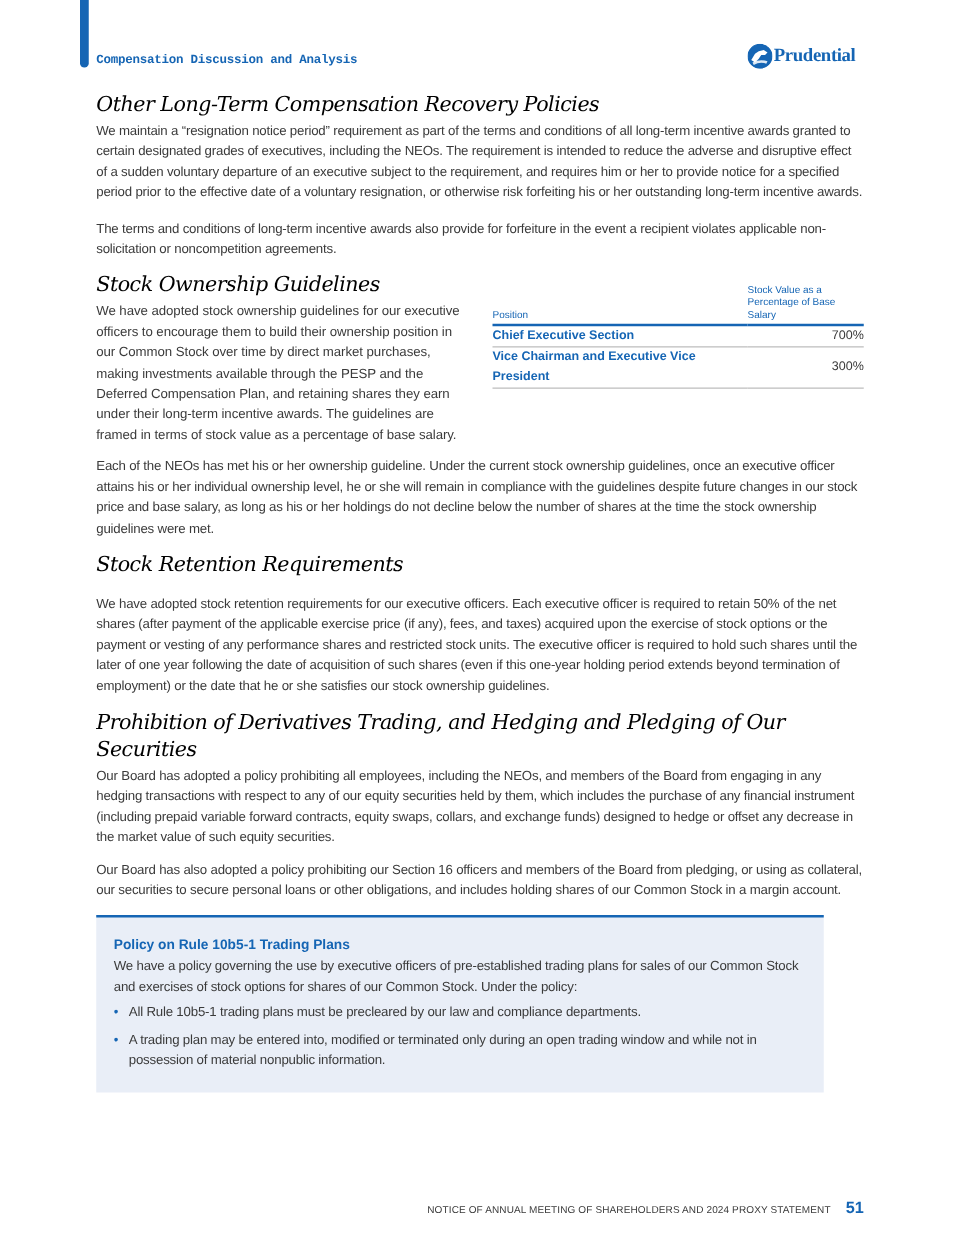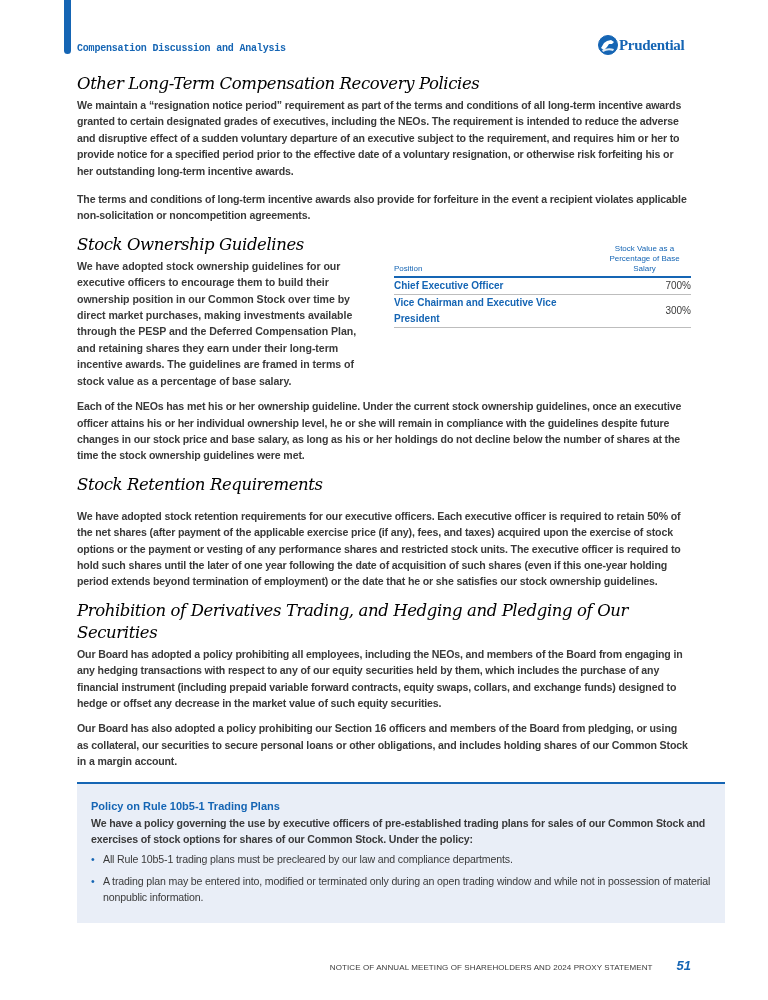--- a/index.html
+++ b/index.html
@@ -25,66 +25,66 @@
 
     .content { position: absolute; left: 77px; top: 73px; width: 614px; }
 
     h2 {
       font-family: "DejaVu Serif", serif; font-style: italic; font-weight: normal;
       font-size: 16.5px; color: #000000; letter-spacing: -0.4px; line-height: 22px;
       margin-bottom: 2px;
     }
     p {
       font-family: "Liberation Sans", sans-serif; font-size: 10.6px; line-height: 16.4px;
-      color: #3a3a3a; letter-spacing: -0.15px; transform-origin: left; font-weight: bold;
+      color: #3a3a3a; letter-spacing: -0.15px; transform-origin: left;
     }
     .gap { margin-bottom: 9px; }
     .sec-gap { margin-bottom: 10px; margin-top: 12px; }
 
     .ownership-row { display: flex; justify-content: space-between; align-items: flex-start; }
     .ownership-text { width: 300px; }
     .ownership-text p { letter-spacing: -0.05px; }
 
     .stock-table { width: 297px; margin-top: 10px; border-collapse: collapse; font-family: "Liberation Sans", sans-serif; }
     .stock-table th {
       font-size: 8px; font-weight: normal; color: #1565b4; line-height: 10px;
       padding-bottom: 2px; border-bottom: 2px solid #1565b4; vertical-align: bottom;
     }
     .stock-table th.left { text-align: left; }
-    .stock-table th.right { text-align: center; }
+    .stock-table th.right { text-align: left; }
     .stock-table td {
       font-size: 10px; line-height: 16px; padding: 0; border-bottom: 1px solid #bdbdbd;
     }
     .stock-table td.pos { font-weight: bold; color: #1565b4; }
     .stock-table td.val { text-align: right; color: #3a3a3a; }
 
     .callout {
       margin-top: 12px; background: #e9eef7; border-top: 2px solid #1565b4;
-      padding: 16px 12px 12px 14px; width: 648px;
+      padding: 16px 12px 12px 14px; width: 582px;
     }
     .callout-title {
       font-family: "Liberation Sans", sans-serif; font-weight: bold; font-size: 11px;
       color: #1565b4; margin-bottom: 3px;
     }
     .callout ul { list-style: none; margin-top: 1px; }
     .callout li {
       position: relative; padding-left: 12px; margin-bottom: 6px;
       font-family: "Liberation Sans", sans-serif; font-size: 10.6px; line-height: 16px; color: #3a3a3a;
       letter-spacing: -0.15px;
     }
     .callout li .bullet { position: absolute; left: 0; top: 0; color: #1565b4; }
 
     .footer {
-      position: absolute; right: 77px; top: 958px; display: flex; align-items: baseline; gap: 24px;
+      position: absolute; right: 77px; top: 958px; display: flex; align-items: baseline; gap: 12px;
     }
     .footer-text {
       font-family: "Liberation Sans", sans-serif; font-size: 8px; color: #3a3a3a; letter-spacing: 0.1px;
     }
     .page-num {
-      font-family: "Liberation Sans", sans-serif; font-size: 13px; font-weight: bold; color: #1565b4; font-style: italic;
+      font-family: "Liberation Sans", sans-serif; font-size: 13px; font-weight: bold; color: #1565b4;
     }
   </style>
 </head>
 <body>
 
 <div class="top-bar"></div>
 <div class="section-label">Compensation Discussion and Analysis</div>
 <div class="brand">
   <svg width="20" height="20" viewBox="0 0 20 20">
     <circle cx="10" cy="10" r="9.5" fill="#1565b4"></circle>
@@ -114,21 +114,21 @@
           <tr>
             <th class="left">Position</th>
             <th class="right">
               <span>Stock Value as a</span><br>
               <span>Percentage of Base Salary</span>
             </th>
           </tr>
         </thead>
         <tbody>
           <tr>
-            <td class="pos">Chief Executive Officer</td>
+            <td class="pos">Chief Executive Section</td>
             <td class="val">700%</td>
           </tr>
           <tr>
             <td class="pos">Vice Chairman and Executive Vice President</td>
             <td class="val">300%</td>
           </tr>
         </tbody>
       </table>
     </div>
     <p class="sec-gap" style="margin-top:9px;">Each of the NEOs has met his or her ownership guideline. Under the current stock ownership guidelines, once an executive officer attains his or her individual ownership level, he or she will remain in compliance with the guidelines despite future changes in our stock price and base salary, as long as his or her holdings do not decline below the number of shares at the time the stock ownership guidelines were met.</p>

